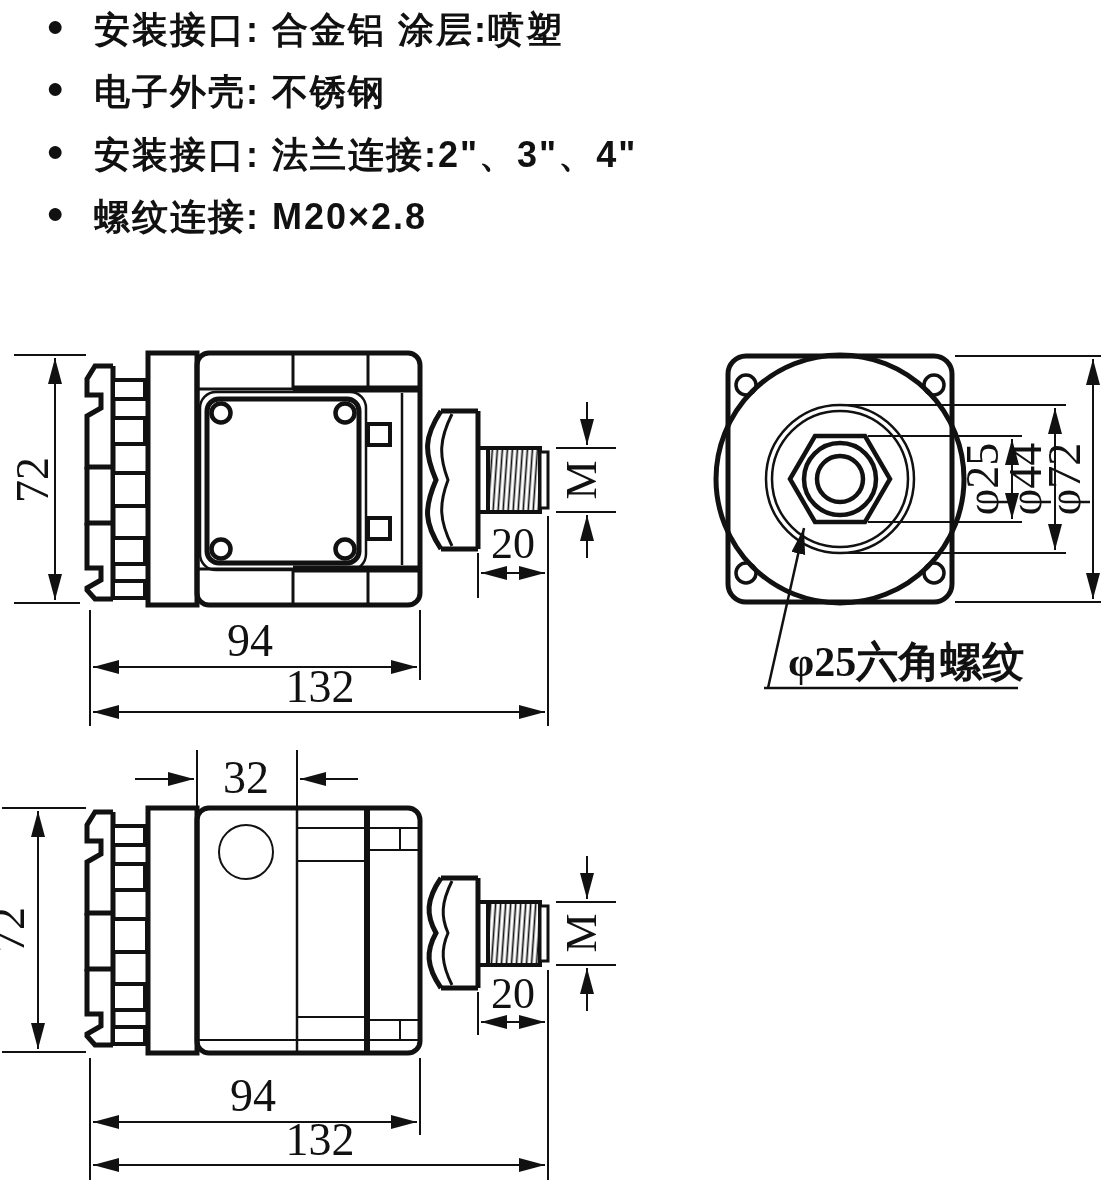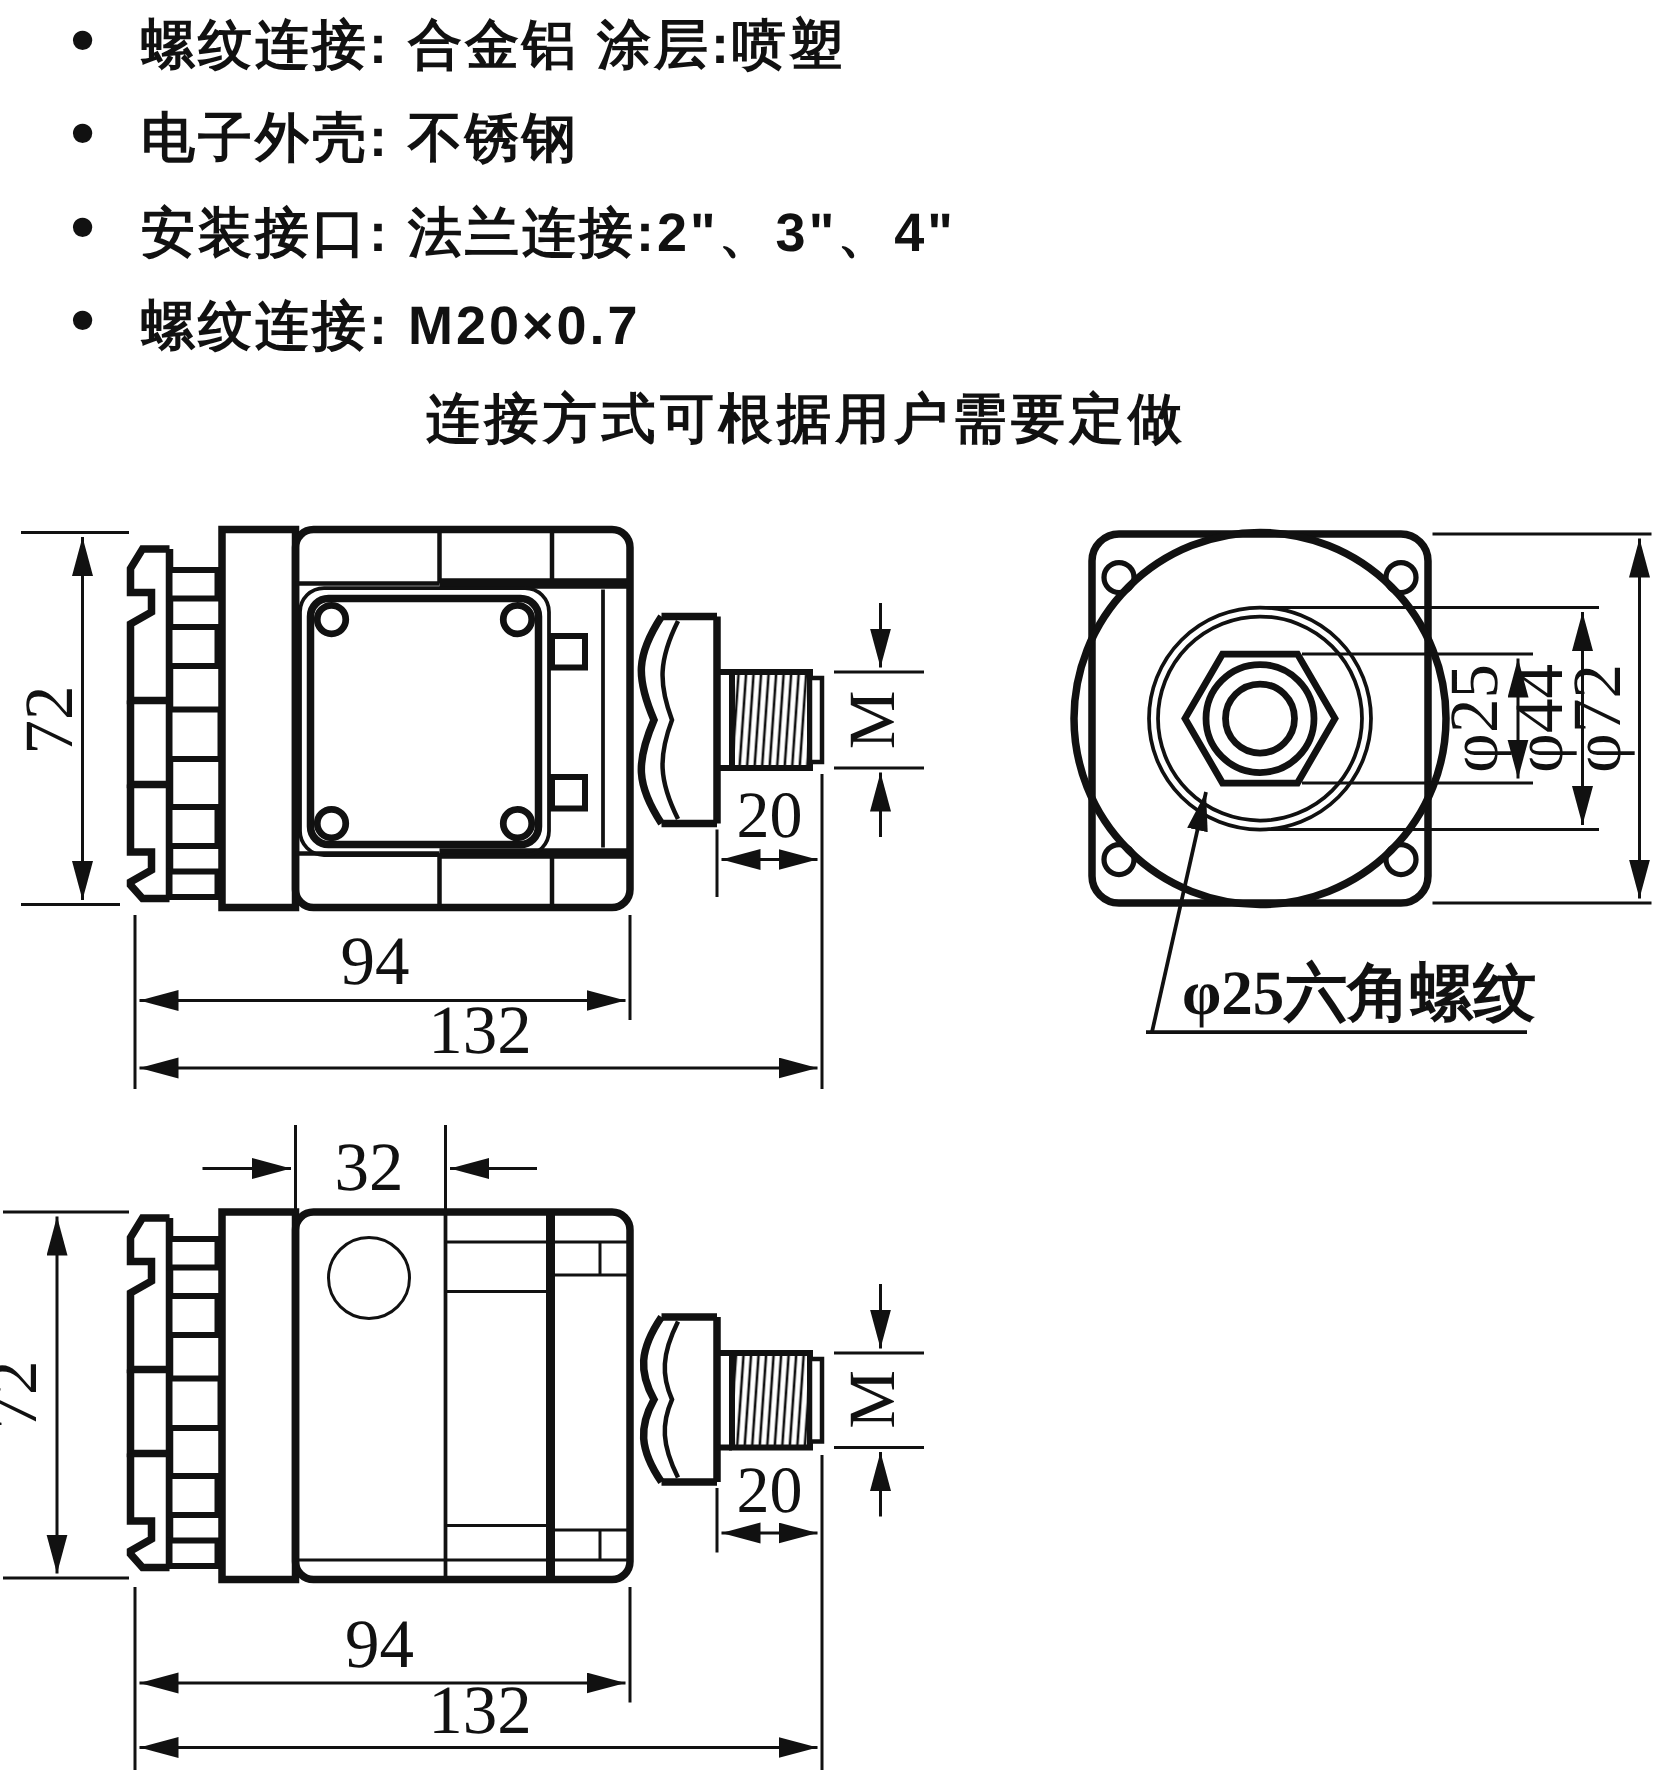--- a/index.html
+++ b/index.html
@@ -17,35 +17,34 @@
   .dim-sm{font-size:44px;}
   .callout-text{font-size:42px;font-weight:600;}
 </style>
 </head>
 <body>
 
 <div class="canvas">
 
   <div class="spec-row" style="top:6px;">
     <span class="spec-bullet">●</span>
-    <span class="spec-text">螺纹连接: 合金铝 涂层:喷塑</span>
+    <span class="spec-text">安装接口: 合金铝 涂层:喷塑</span>
   </div>
   <div class="spec-row" style="top:68px;">
     <span class="spec-bullet">●</span>
     <span class="spec-text">电子外壳: 不锈钢</span>
   </div>
   <div class="spec-row" style="top:131px;">
     <span class="spec-bullet">●</span>
     <span class="spec-text">安装接口: 法兰连接:2"、3"、4"</span>
   </div>
   <div class="spec-row" style="top:193px;">
     <span class="spec-bullet">●</span>
-    <span class="spec-text">螺纹连接: M20×0.7</span>
-  </div>
-  <div class="spec-note" style="top:255px;">连接方式可根据用户需要定做</div>
+    <span class="spec-text">螺纹连接: M20×2.8</span>
+  </div>
 
   <svg width="1106" height="1184" viewBox="0 0 1106 1184">
     <defs>
       <marker id="ah" markerUnits="userSpaceOnUse" markerWidth="27" markerHeight="15" refX="26" refY="7" orient="auto-start-reverse">
         <path d="M0,0 L26,7 L0,14 Z" fill="#111"></path>
       </marker>
       <pattern id="hatch" width="5" height="12" patternUnits="userSpaceOnUse" patternTransform="rotate(4)">
         <line x1="2.5" y1="-1" x2="2.5" y2="13" stroke="#111" stroke-width="1.7"></line>
       </pattern>
 

